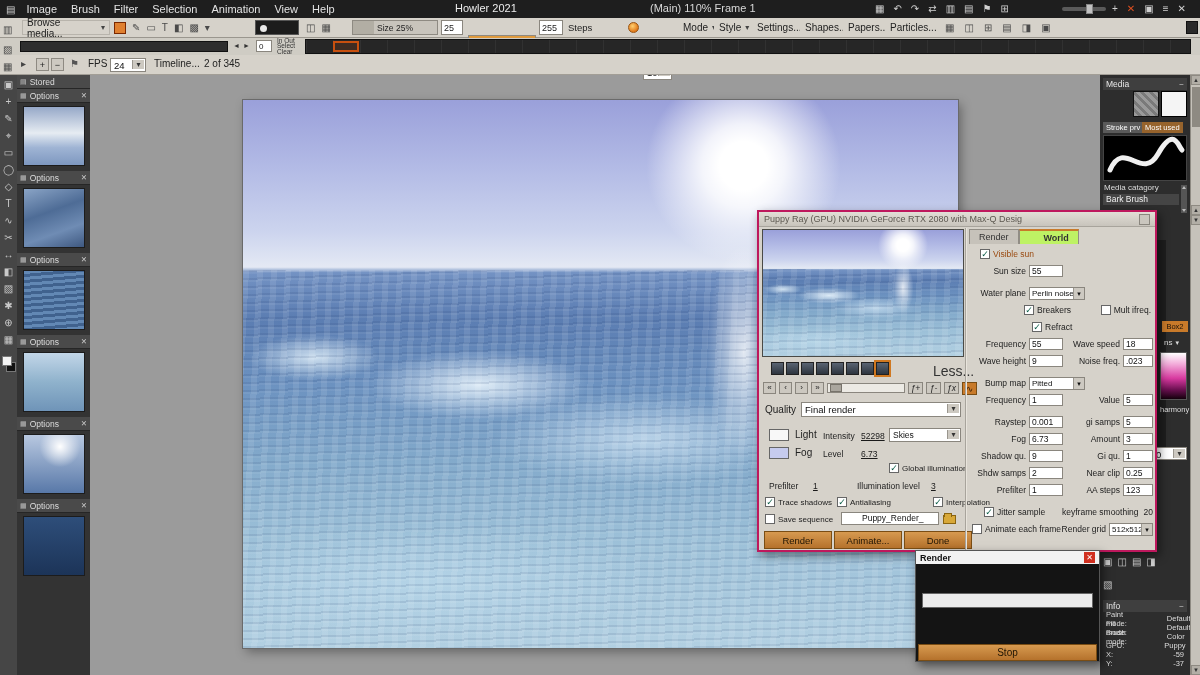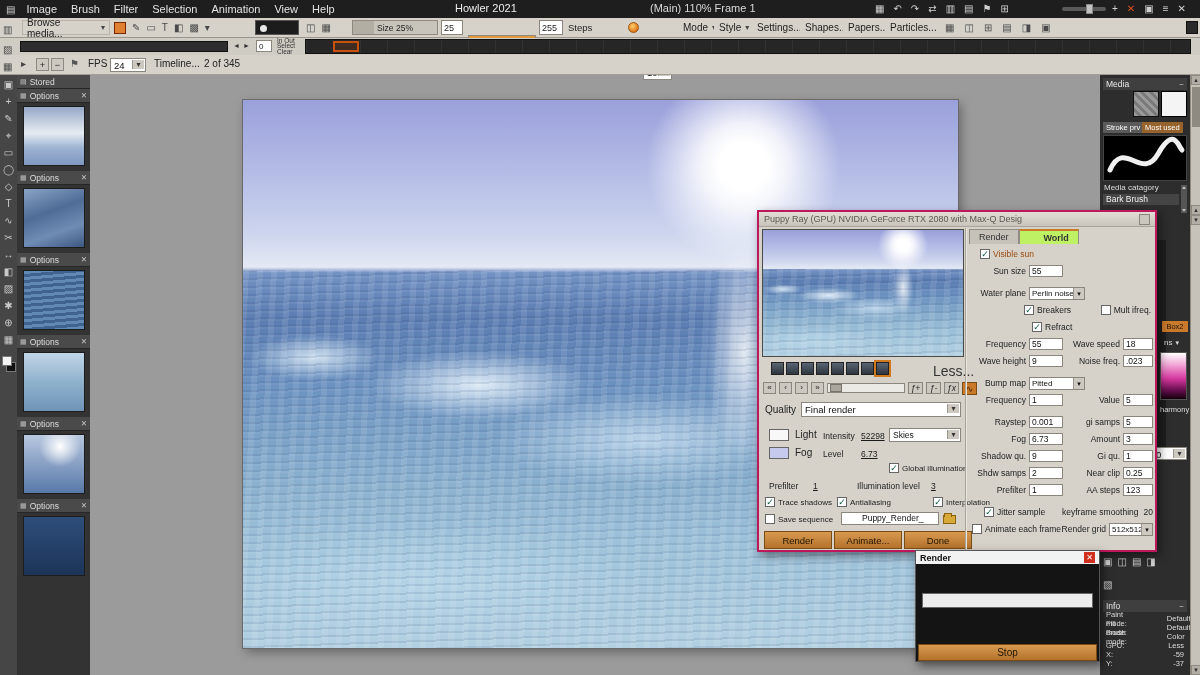--- a/index.html
+++ b/index.html
@@ -431,21 +431,21 @@
       <div class="irow">
         <span class="ilab">Fill mode:</span>
         <span class="ival">Default</span>
       </div>
       <div class="irow">
         <span class="ilab">Brush mode:</span>
         <span class="ival">Color</span>
       </div>
       <div class="irow">
         <span class="ilab">GPU:</span>
-        <span class="ival">Less</span>
+        <span class="ival">Puppy</span>
       </div>
       <div class="irow">
         <span class="ilab">X:</span>
         <span class="ival">-59</span>
       </div>
       <div class="irow">
         <span class="ilab">Y:</span>
         <span class="ival">-37</span>
       </div>
     </div>

